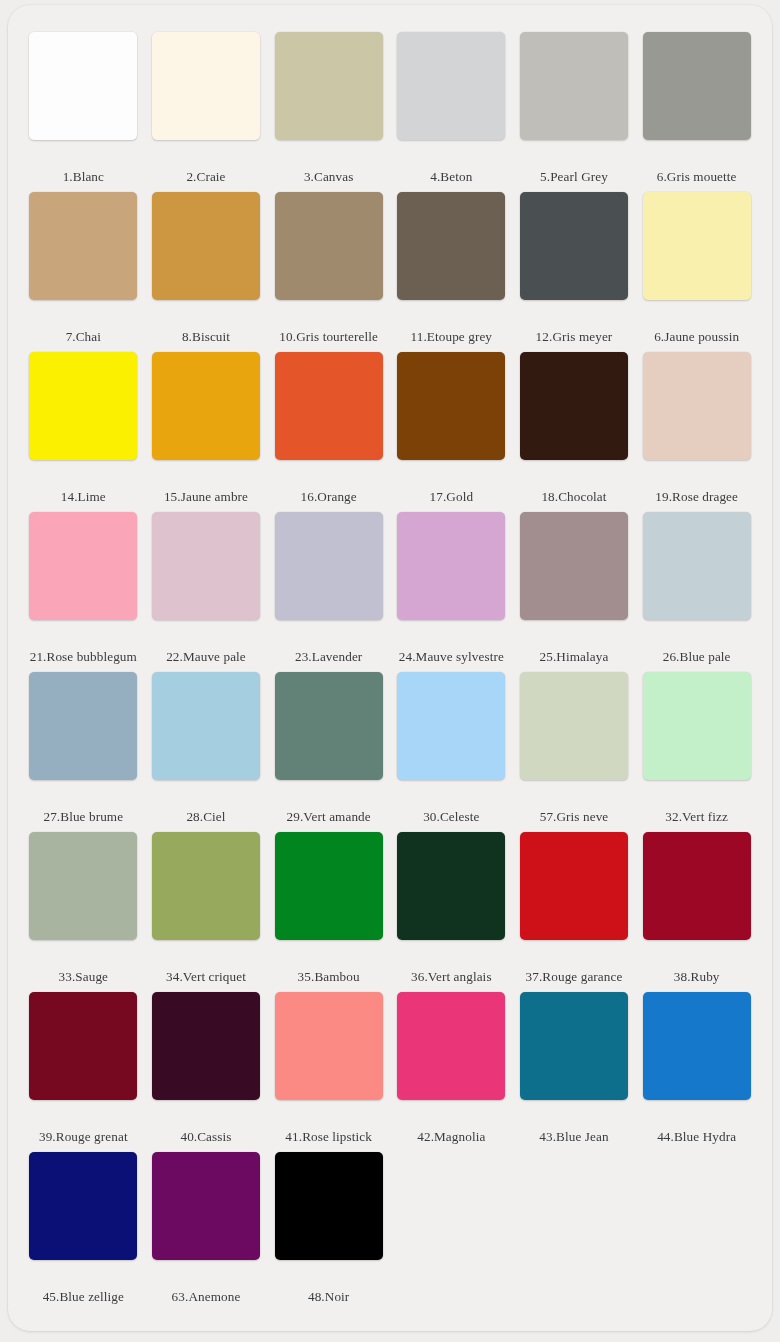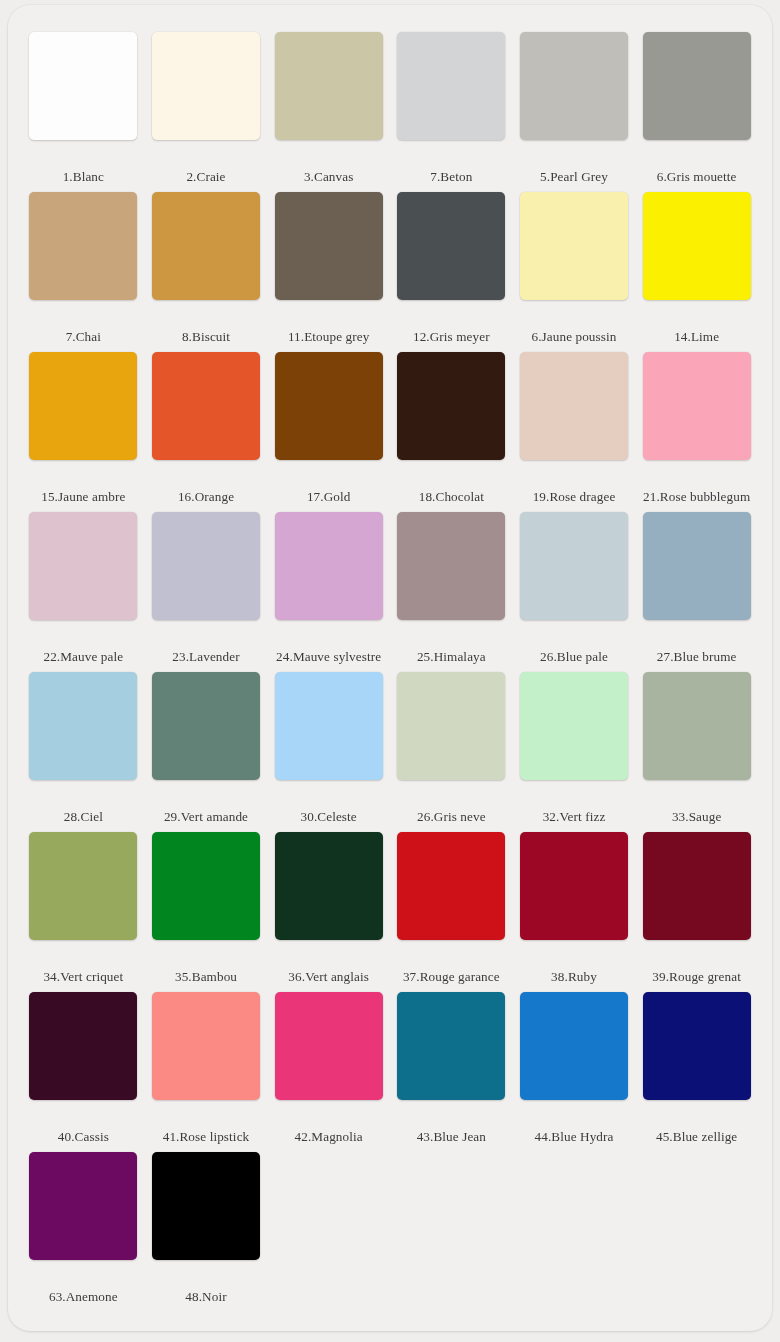--- a/index.html
+++ b/index.html
@@ -67,39 +67,43 @@
       <div class="swatch-cell">
         <div class="swatch-chip" style="background-color: rgb(253, 245, 230);"></div>
         <div class="swatch-label">2.Craie</div>
       </div>
       <div class="swatch-cell">
         <div class="swatch-chip" style="background-color: rgb(203, 198, 166);"></div>
         <div class="swatch-label">3.Canvas</div>
       </div>
       <div class="swatch-cell">
         <div class="swatch-chip" style="background-color: rgb(210, 212, 214);"></div>
-        <div class="swatch-label">7.Beton</div>
+        <div class="swatch-label">4.Beton</div>
       </div>
       <div class="swatch-cell">
         <div class="swatch-chip" style="background-color: rgb(191, 190, 185);"></div>
         <div class="swatch-label">5.Pearl Grey</div>
       </div>
       <div class="swatch-cell">
         <div class="swatch-chip" style="background-color: rgb(152, 153, 146);"></div>
         <div class="swatch-label">6.Gris mouette</div>
       </div>
       <div class="swatch-cell">
         <div class="swatch-chip" style="background-color: rgb(200, 165, 123);"></div>
         <div class="swatch-label">7.Chai</div>
       </div>
       <div class="swatch-cell">
         <div class="swatch-chip" style="background-color: rgb(204, 151, 64);"></div>
         <div class="swatch-label">8.Biscuit</div>
       </div>
       <div class="swatch-cell">
+        <div class="swatch-chip" style="background-color: rgb(160, 138, 109);"></div>
+        <div class="swatch-label">10.Gris tourterelle</div>
+      </div>
+      <div class="swatch-cell">
         <div class="swatch-chip" style="background-color: rgb(107, 96, 81);"></div>
         <div class="swatch-label">11.Etoupe grey</div>
       </div>
       <div class="swatch-cell">
         <div class="swatch-chip" style="background-color: rgb(74, 79, 81);"></div>
         <div class="swatch-label">12.Gris meyer</div>
       </div>
       <div class="swatch-cell">
         <div class="swatch-chip" style="background-color: rgb(250, 240, 174);"></div>
         <div class="swatch-label">6.Jaune poussin</div>
@@ -163,21 +167,21 @@
       <div class="swatch-cell">
         <div class="swatch-chip" style="background-color: rgb(99, 130, 119);"></div>
         <div class="swatch-label">29.Vert amande</div>
       </div>
       <div class="swatch-cell">
         <div class="swatch-chip" style="background-color: rgb(168, 214, 248);"></div>
         <div class="swatch-label">30.Celeste</div>
       </div>
       <div class="swatch-cell">
         <div class="swatch-chip" style="background-color: rgb(209, 216, 194);"></div>
-        <div class="swatch-label">26.Gris neve</div>
+        <div class="swatch-label">57.Gris neve</div>
       </div>
       <div class="swatch-cell">
         <div class="swatch-chip" style="background-color: rgb(195, 240, 200);"></div>
         <div class="swatch-label">32.Vert fizz</div>
       </div>
       <div class="swatch-cell">
         <div class="swatch-chip" style="background-color: rgb(169, 180, 160);"></div>
         <div class="swatch-label">33.Sauge</div>
       </div>
       <div class="swatch-cell">

